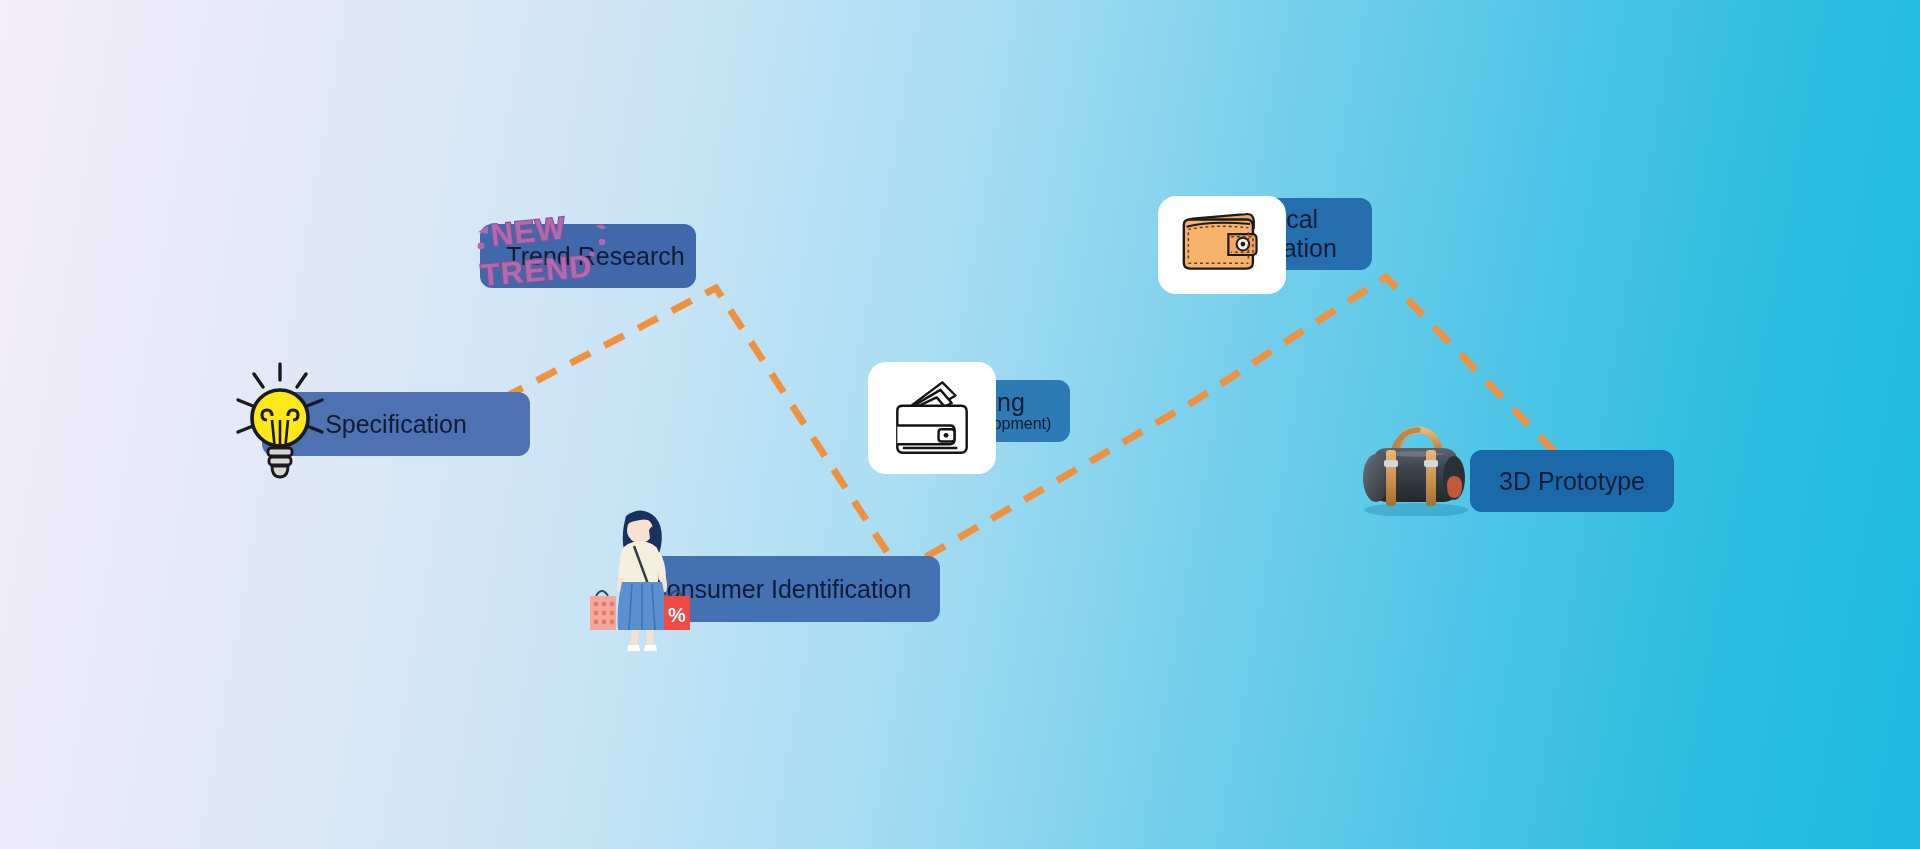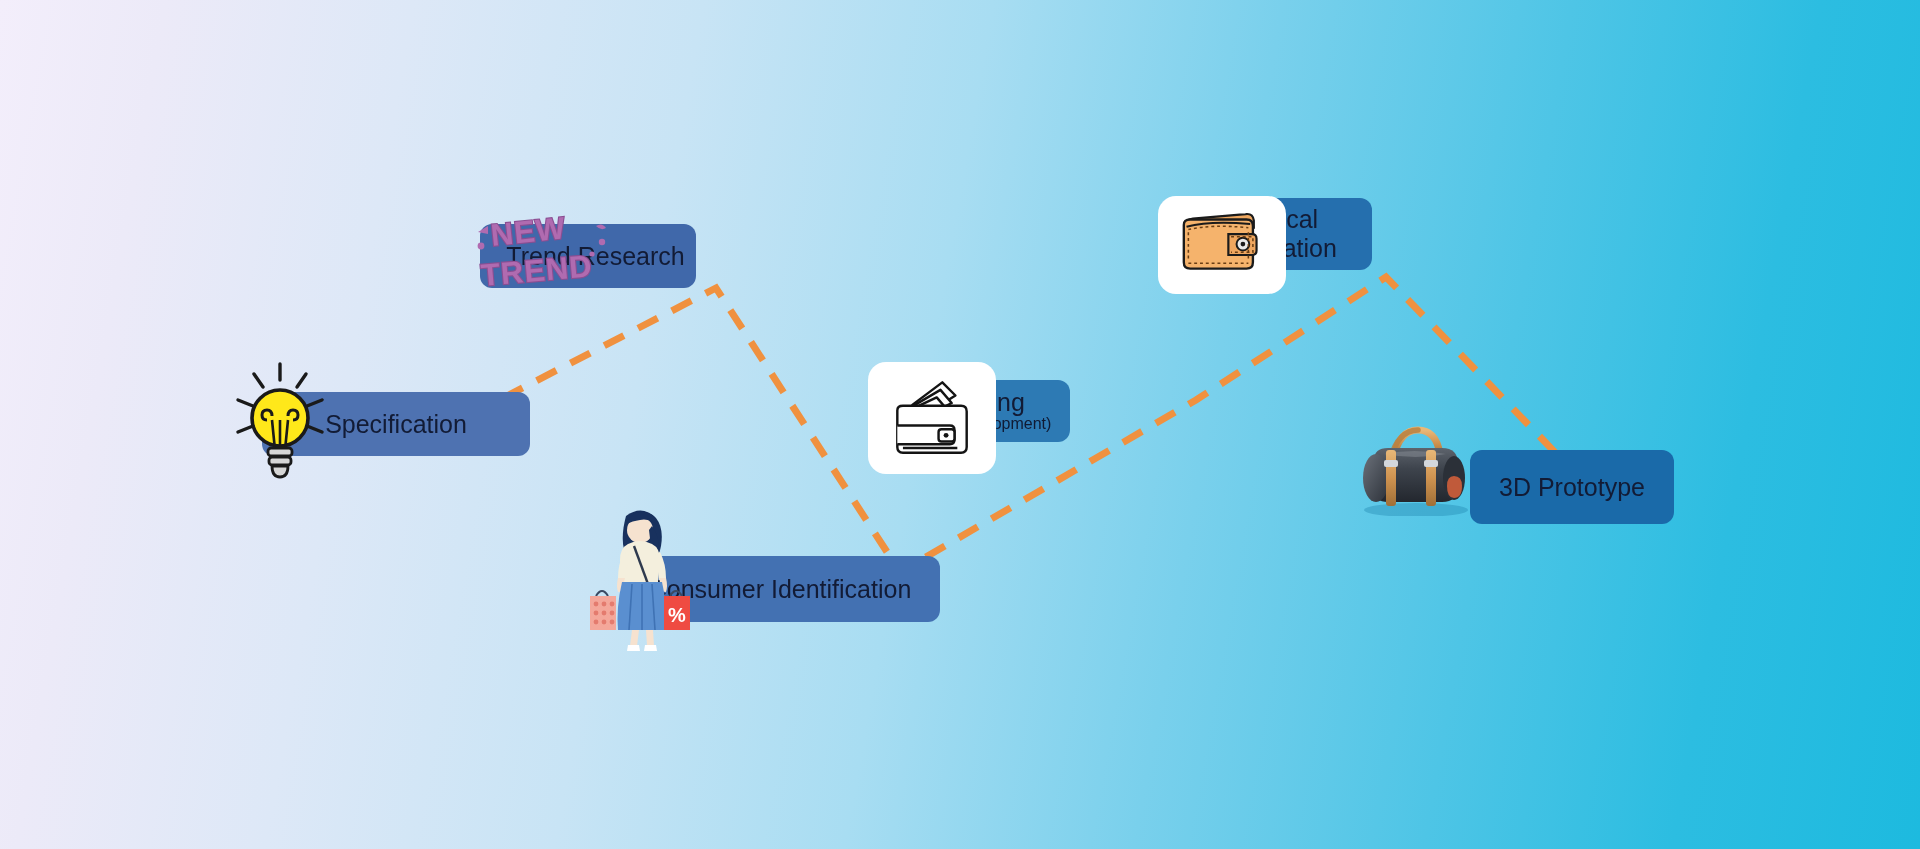--- a/index.html
+++ b/index.html
@@ -76,21 +76,21 @@
   #node-consumer       { left:620px; top:556px; }
   #node-consumer .pill { width:320px; height:66px; background:#4371b2; }
 
   #node-sketching      { left:870px; top:380px; }
   #node-sketching .pill{ width:200px; height:62px; background:#2d7ab4; }
 
   #node-techspec       { left:1160px; top:198px; }
   #node-techspec .pill { width:212px; height:72px; background:#256fae; }
 
   #node-prototype      { left:1470px; top:450px; }
-  #node-prototype .pill{ width:204px; height:74px; background:#1a6aa9; }
+  #node-prototype .pill{ width:204px; height:62px; background:#1a6aa9; }
 
   
   .icon-slot {
     position:absolute;
     display:flex;
     align-items:center;
     justify-content:center;
     z-index:3;
     pointer-events:none;
   }

